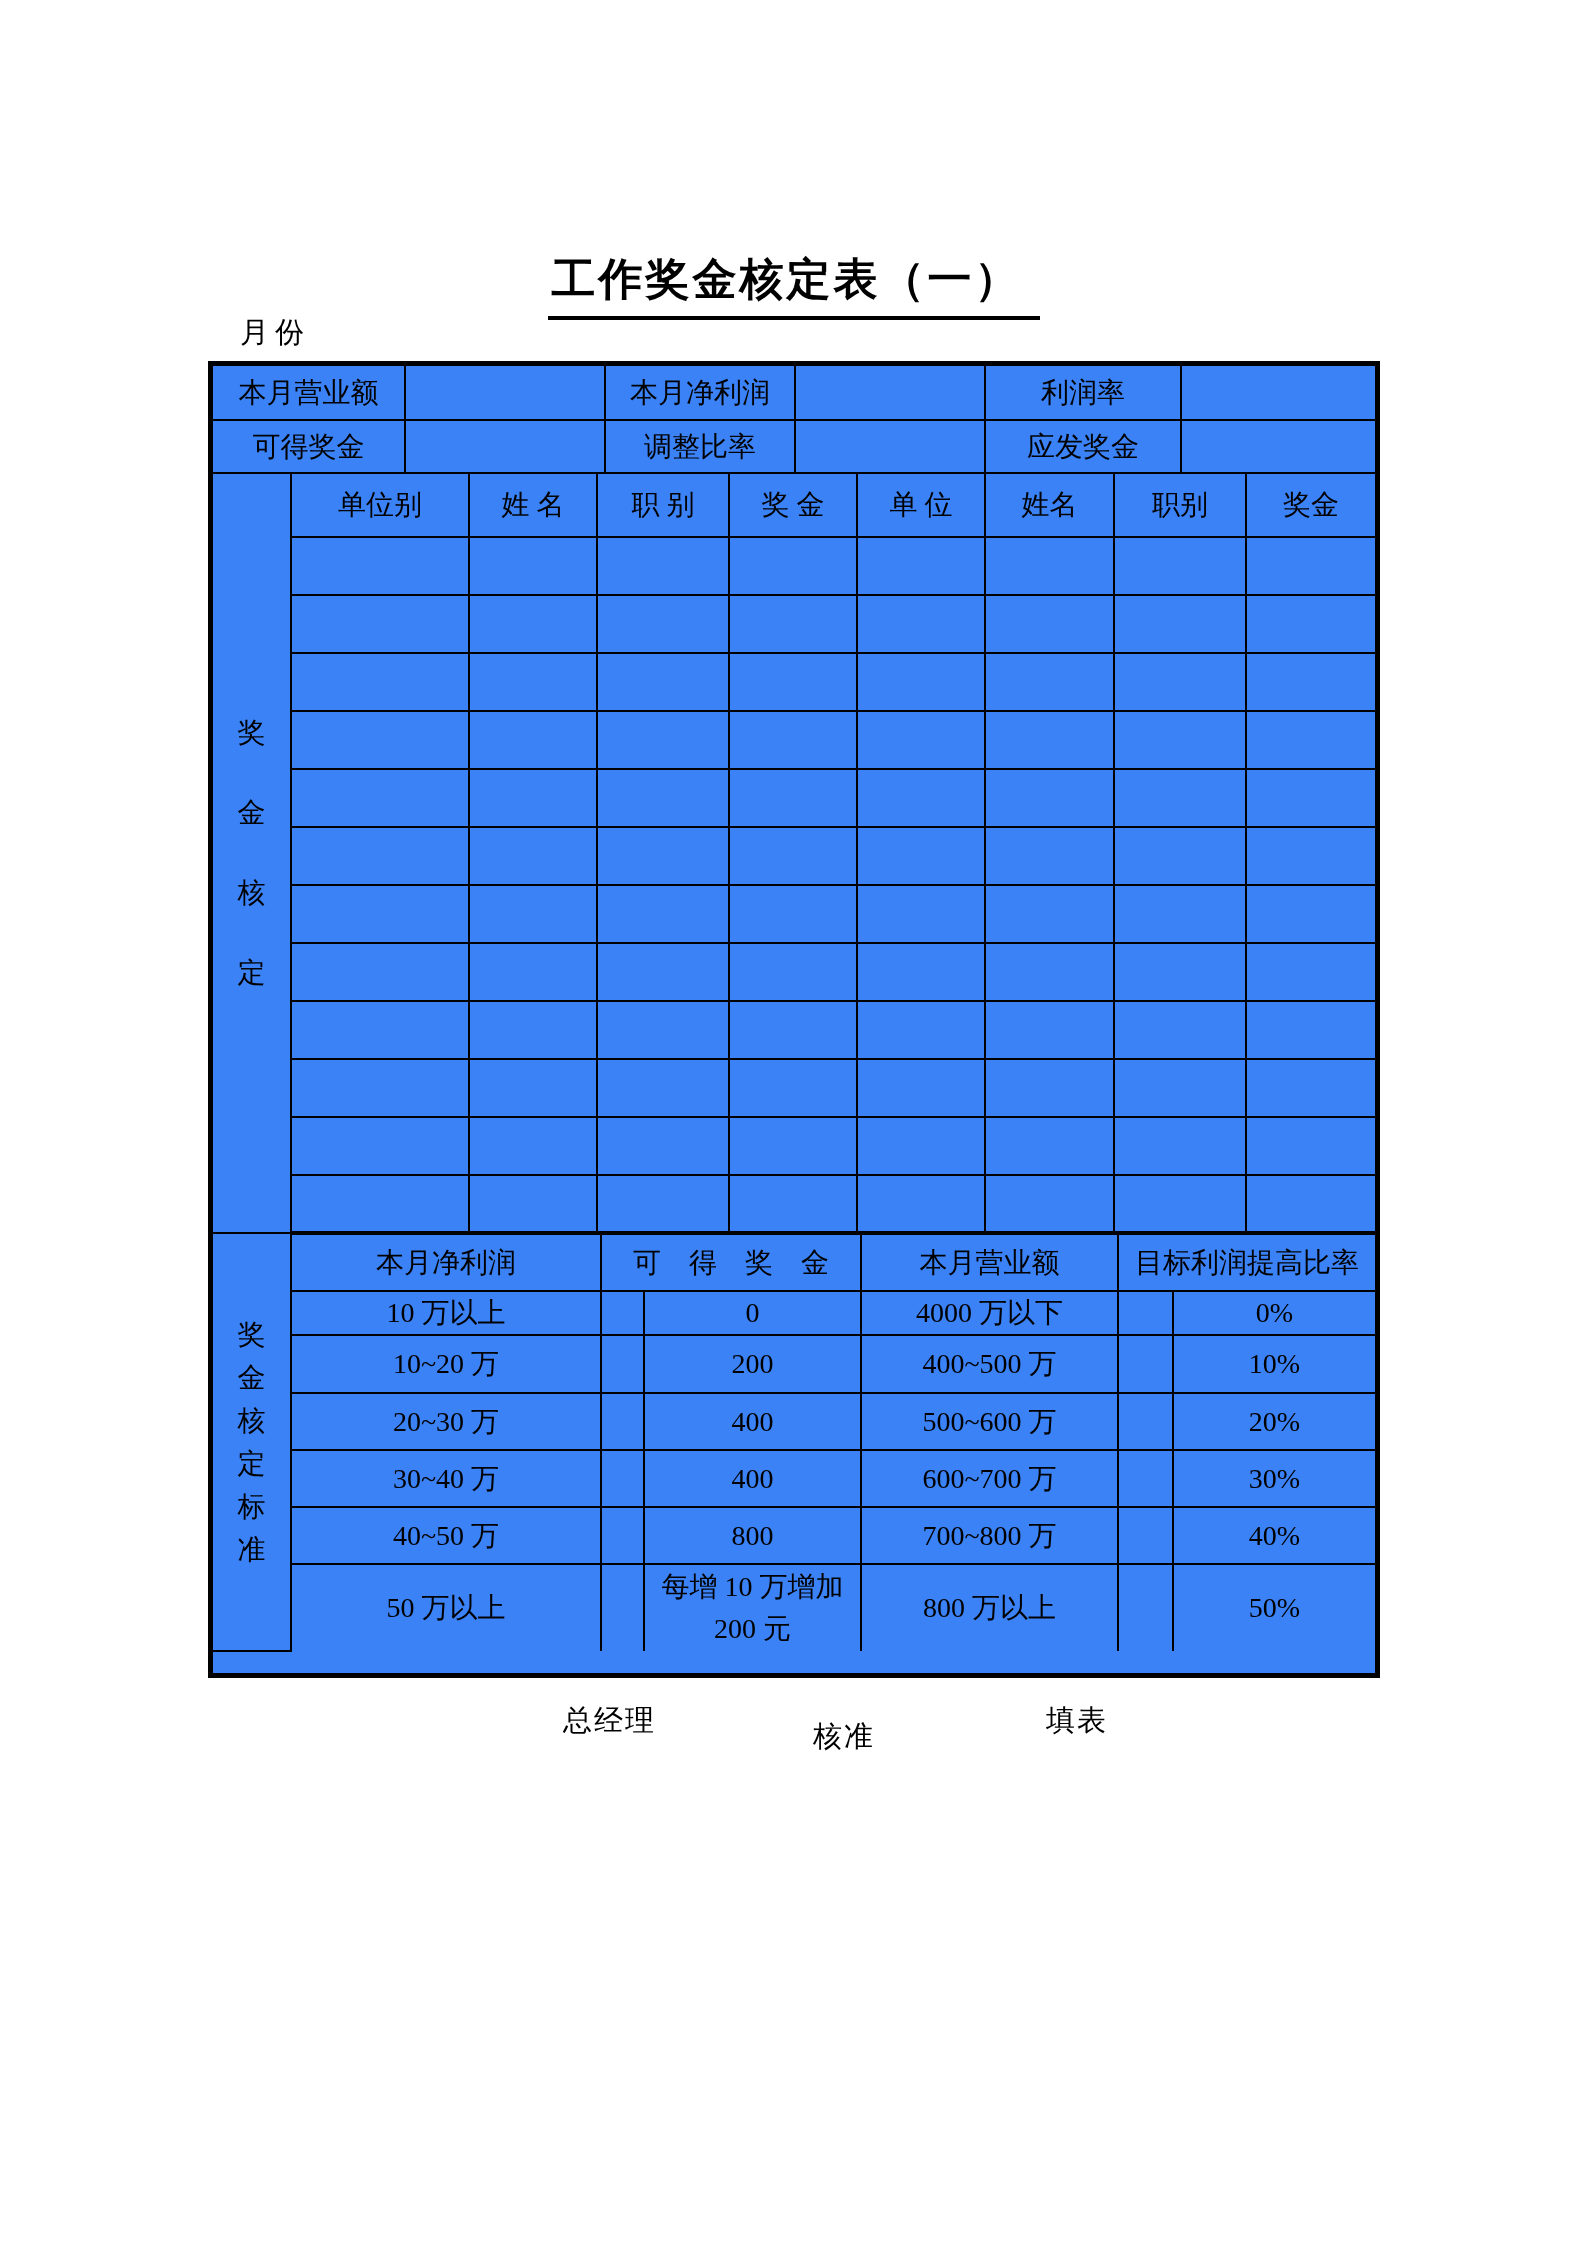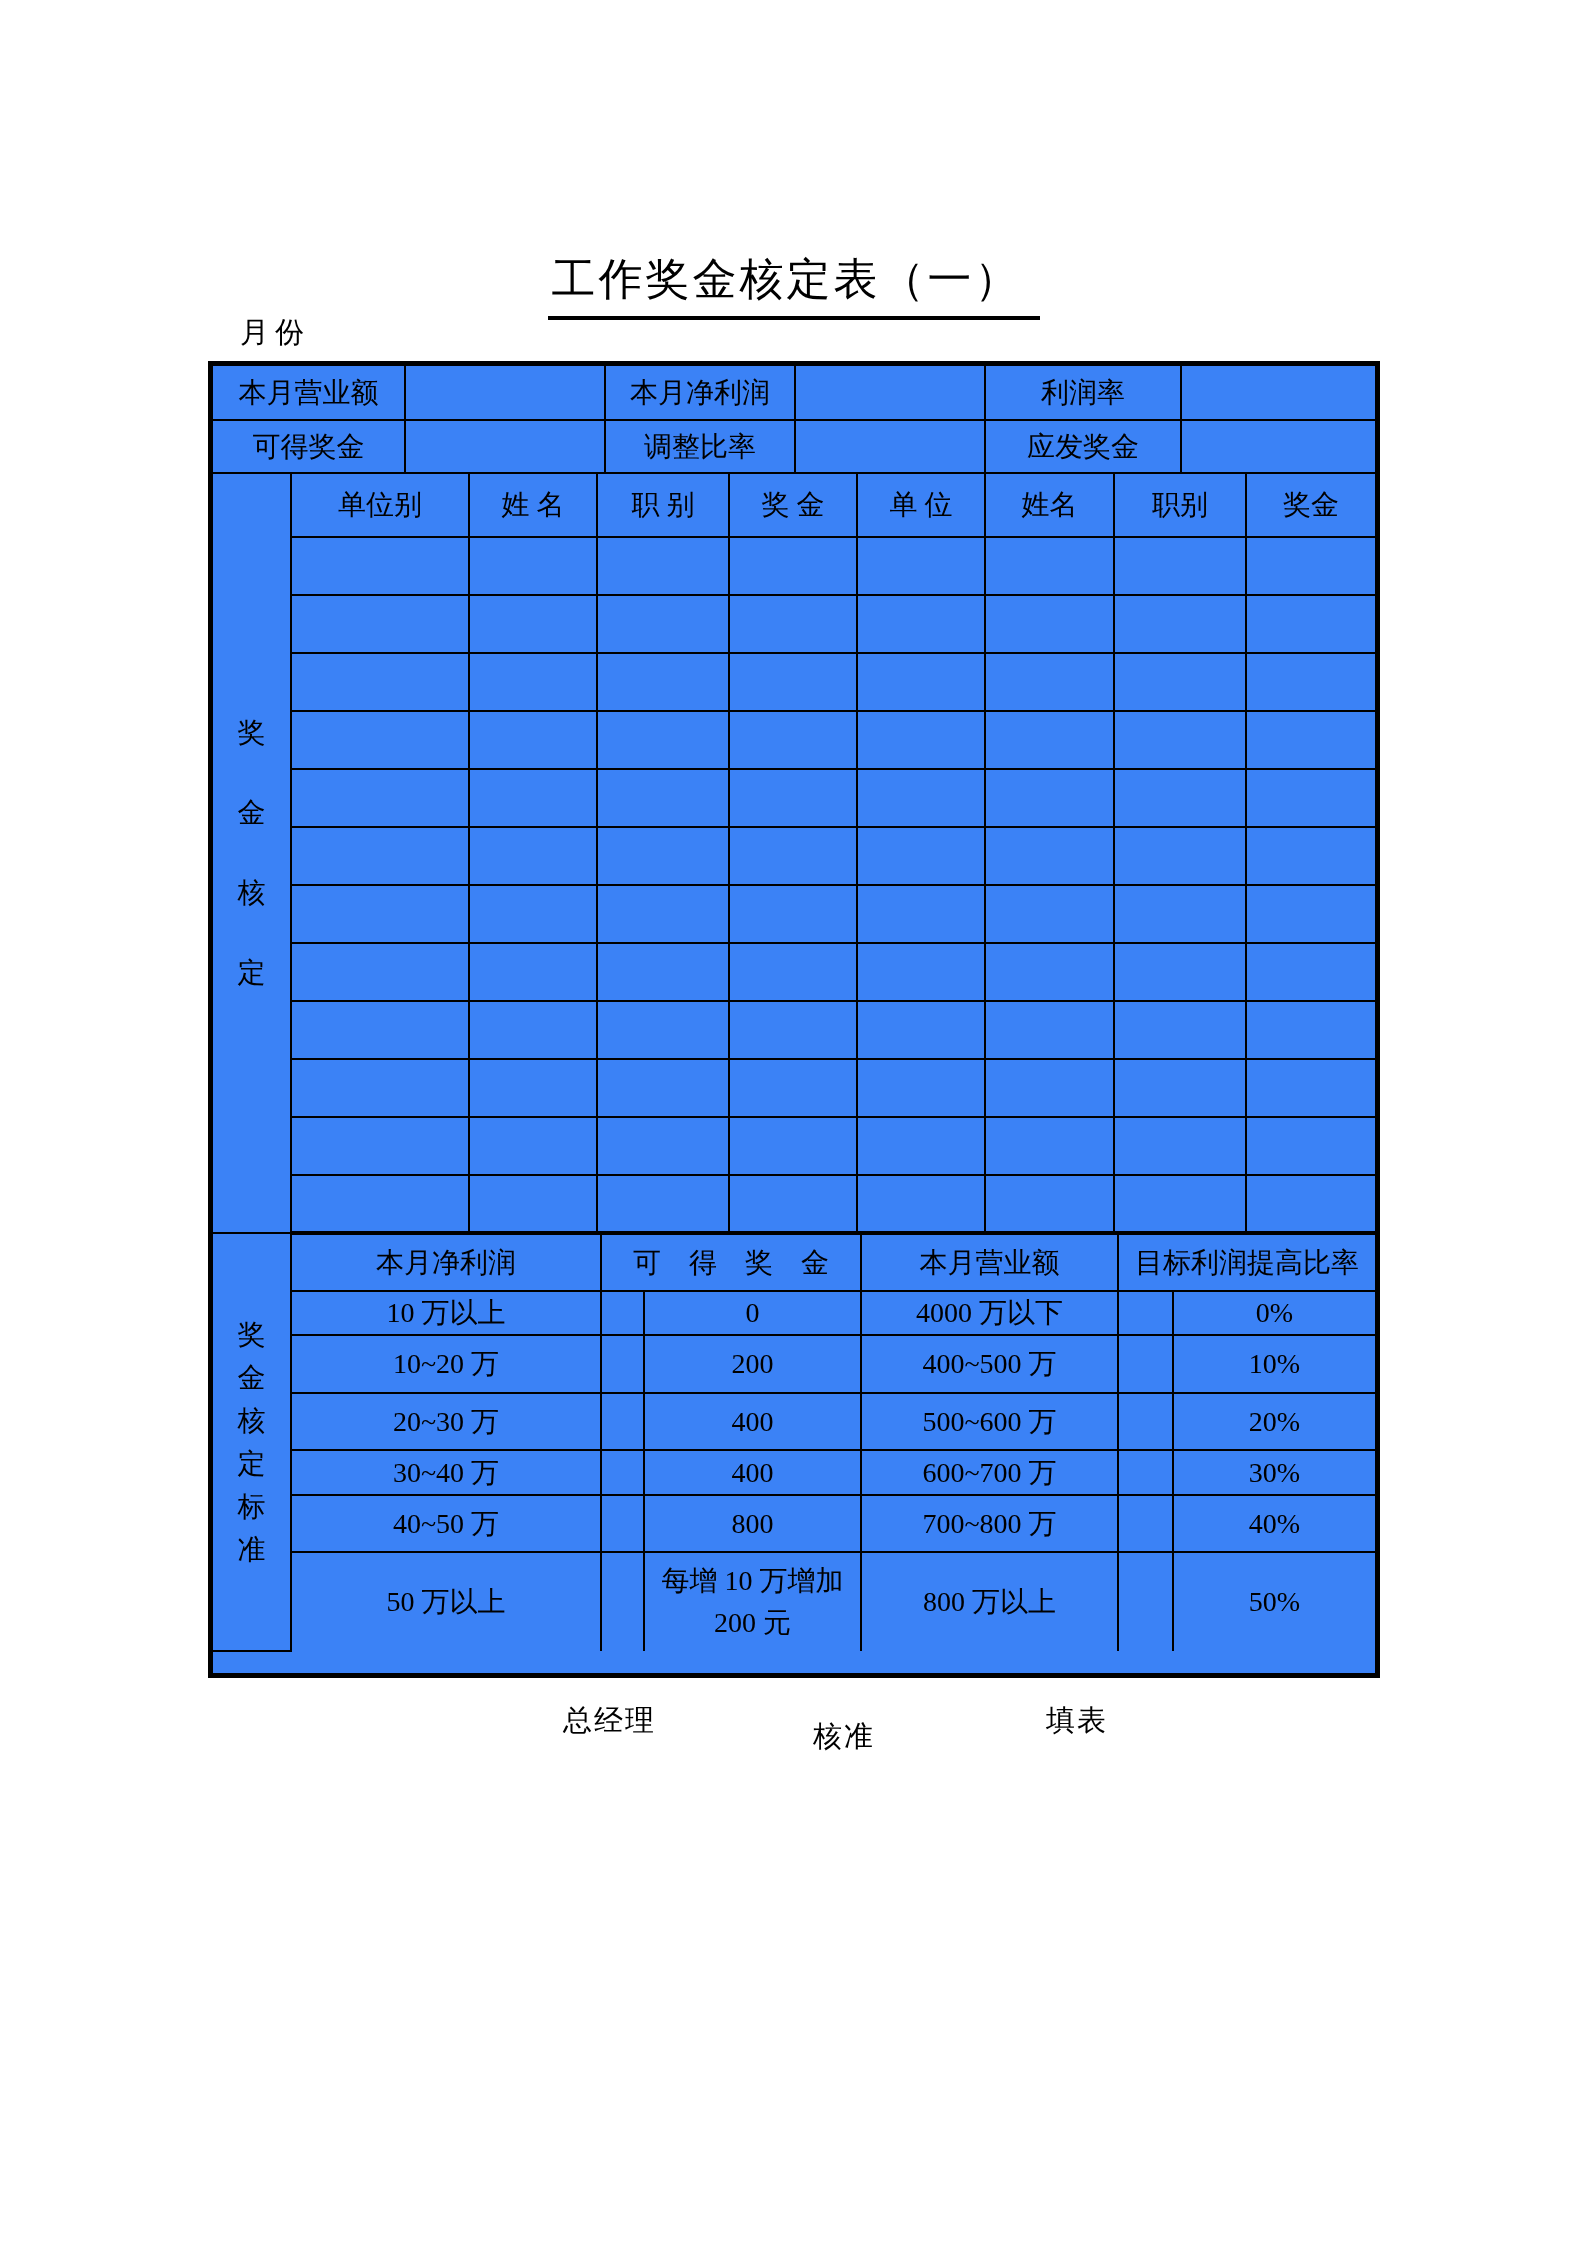--- a/index.html
+++ b/index.html
@@ -1,19 +1,19 @@
 <!DOCTYPE html>
 <html><head>
 <meta charset="utf-8">
 <style>
   html,body{margin:0;padding:0;background:#888;}
   .page{position:relative;width:1587px;height:2245px;background:#ffffff;
         font-family:"Liberation Serif","DejaVu Serif",serif;color:#000;}
   .title-wrap{position:absolute;top:250px;left:0;width:100%;text-align:center;}
-  .title-text{display:inline-block;font-size:44px;font-weight:normal;letter-spacing:3px;
+  .title-text{display:inline-block;font-size:44px;font-weight:bold;letter-spacing:3px;
               border-bottom:4px solid #000;padding:0 18px 7px 4px;}
   .month{position:absolute;left:240px;top:313px;font-size:29px;letter-spacing:6px;}
   .form{position:absolute;left:208px;top:361px;width:1172px;height:1317px;
         border:5px solid #000;box-sizing:border-box;background:#3b82f6;overflow:hidden;}
   table.sec{border-collapse:collapse;table-layout:fixed;width:1162px;}
   .sec td{border-right:2px solid #000;border-bottom:2px solid #000;text-align:center;
           vertical-align:middle;font-size:28px;line-height:1.5;padding:0;overflow:hidden;}
   .sec tr>td:last-child{border-right:0;}
   .secB tr.divider td{border-bottom:4px solid #000;}
   .secC tr:last-child td{border-bottom:0;}
@@ -264,21 +264,21 @@
         <td>10%</td>
       </tr>
       <tr style="height:57px">
         <td>20~30 万</td>
         <td></td>
         <td>400</td>
         <td>500~600 万</td>
         <td></td>
         <td>20%</td>
       </tr>
-      <tr style="height:45px">
+      <tr style="height:57px">
         <td>30~40 万</td>
         <td></td>
         <td>400</td>
         <td>600~700 万</td>
         <td></td>
         <td>30%</td>
       </tr>
       <tr style="height:57px">
         <td>40~50 万</td>
         <td></td>

